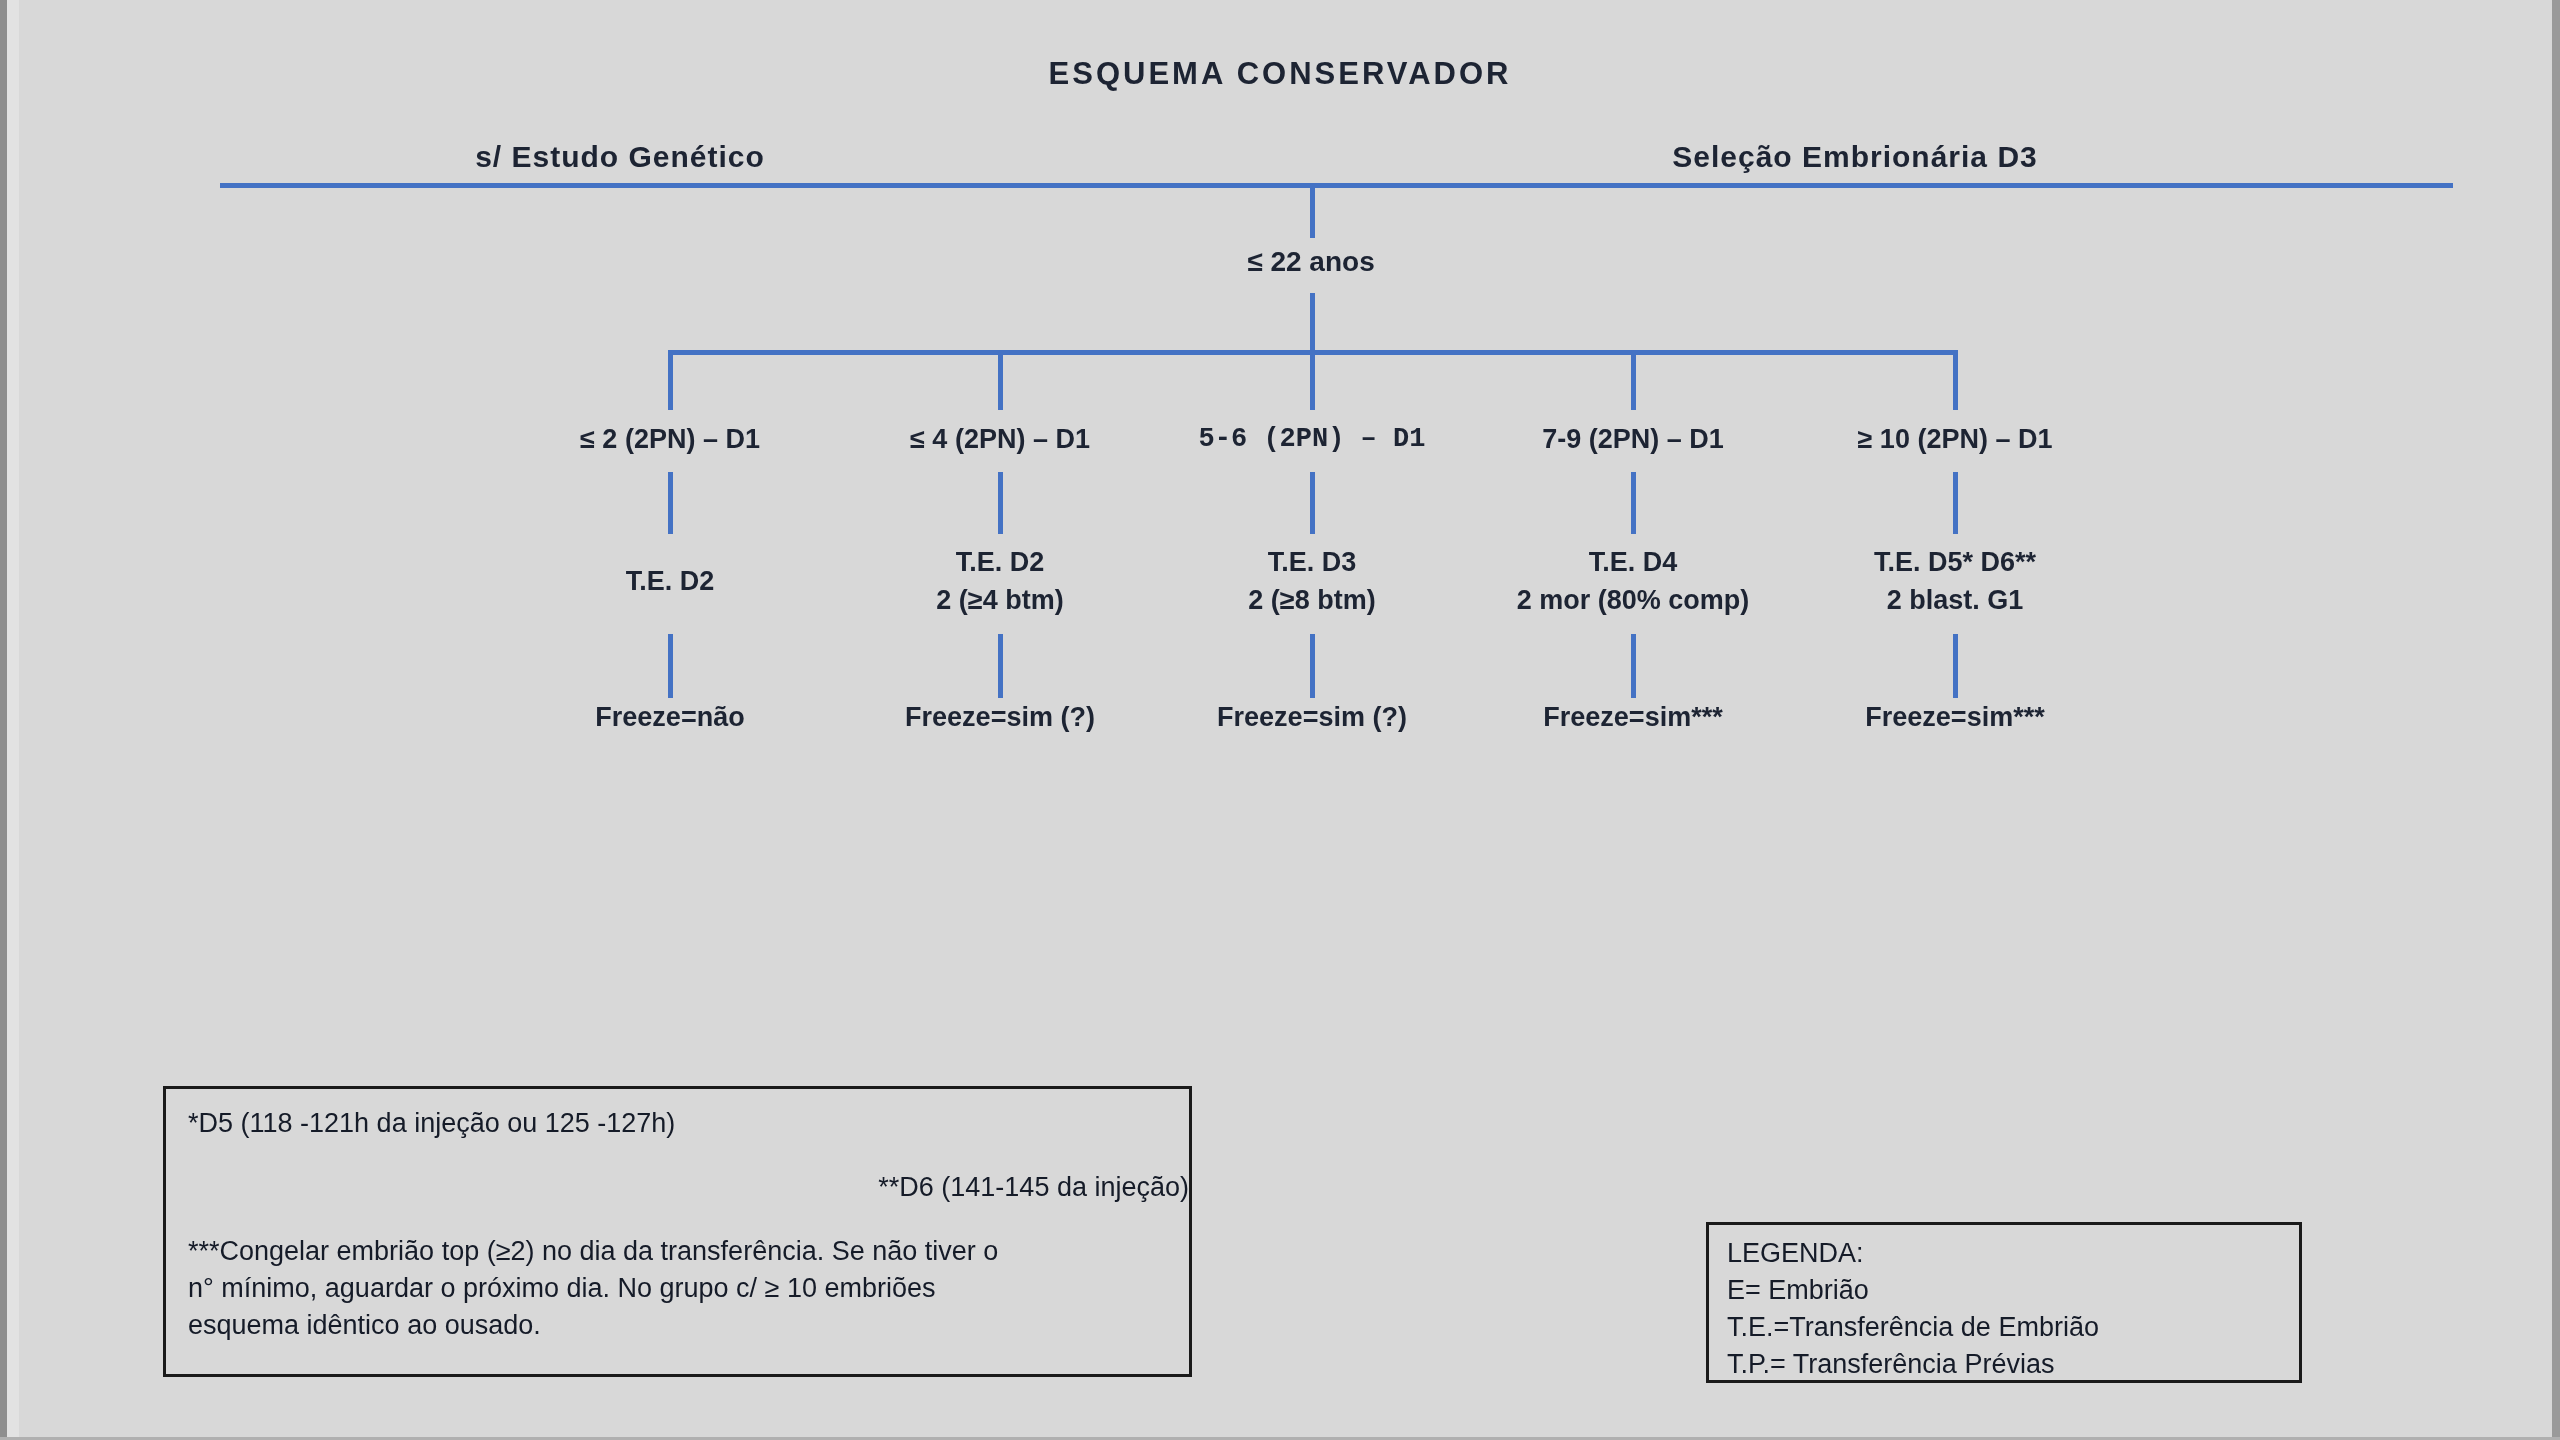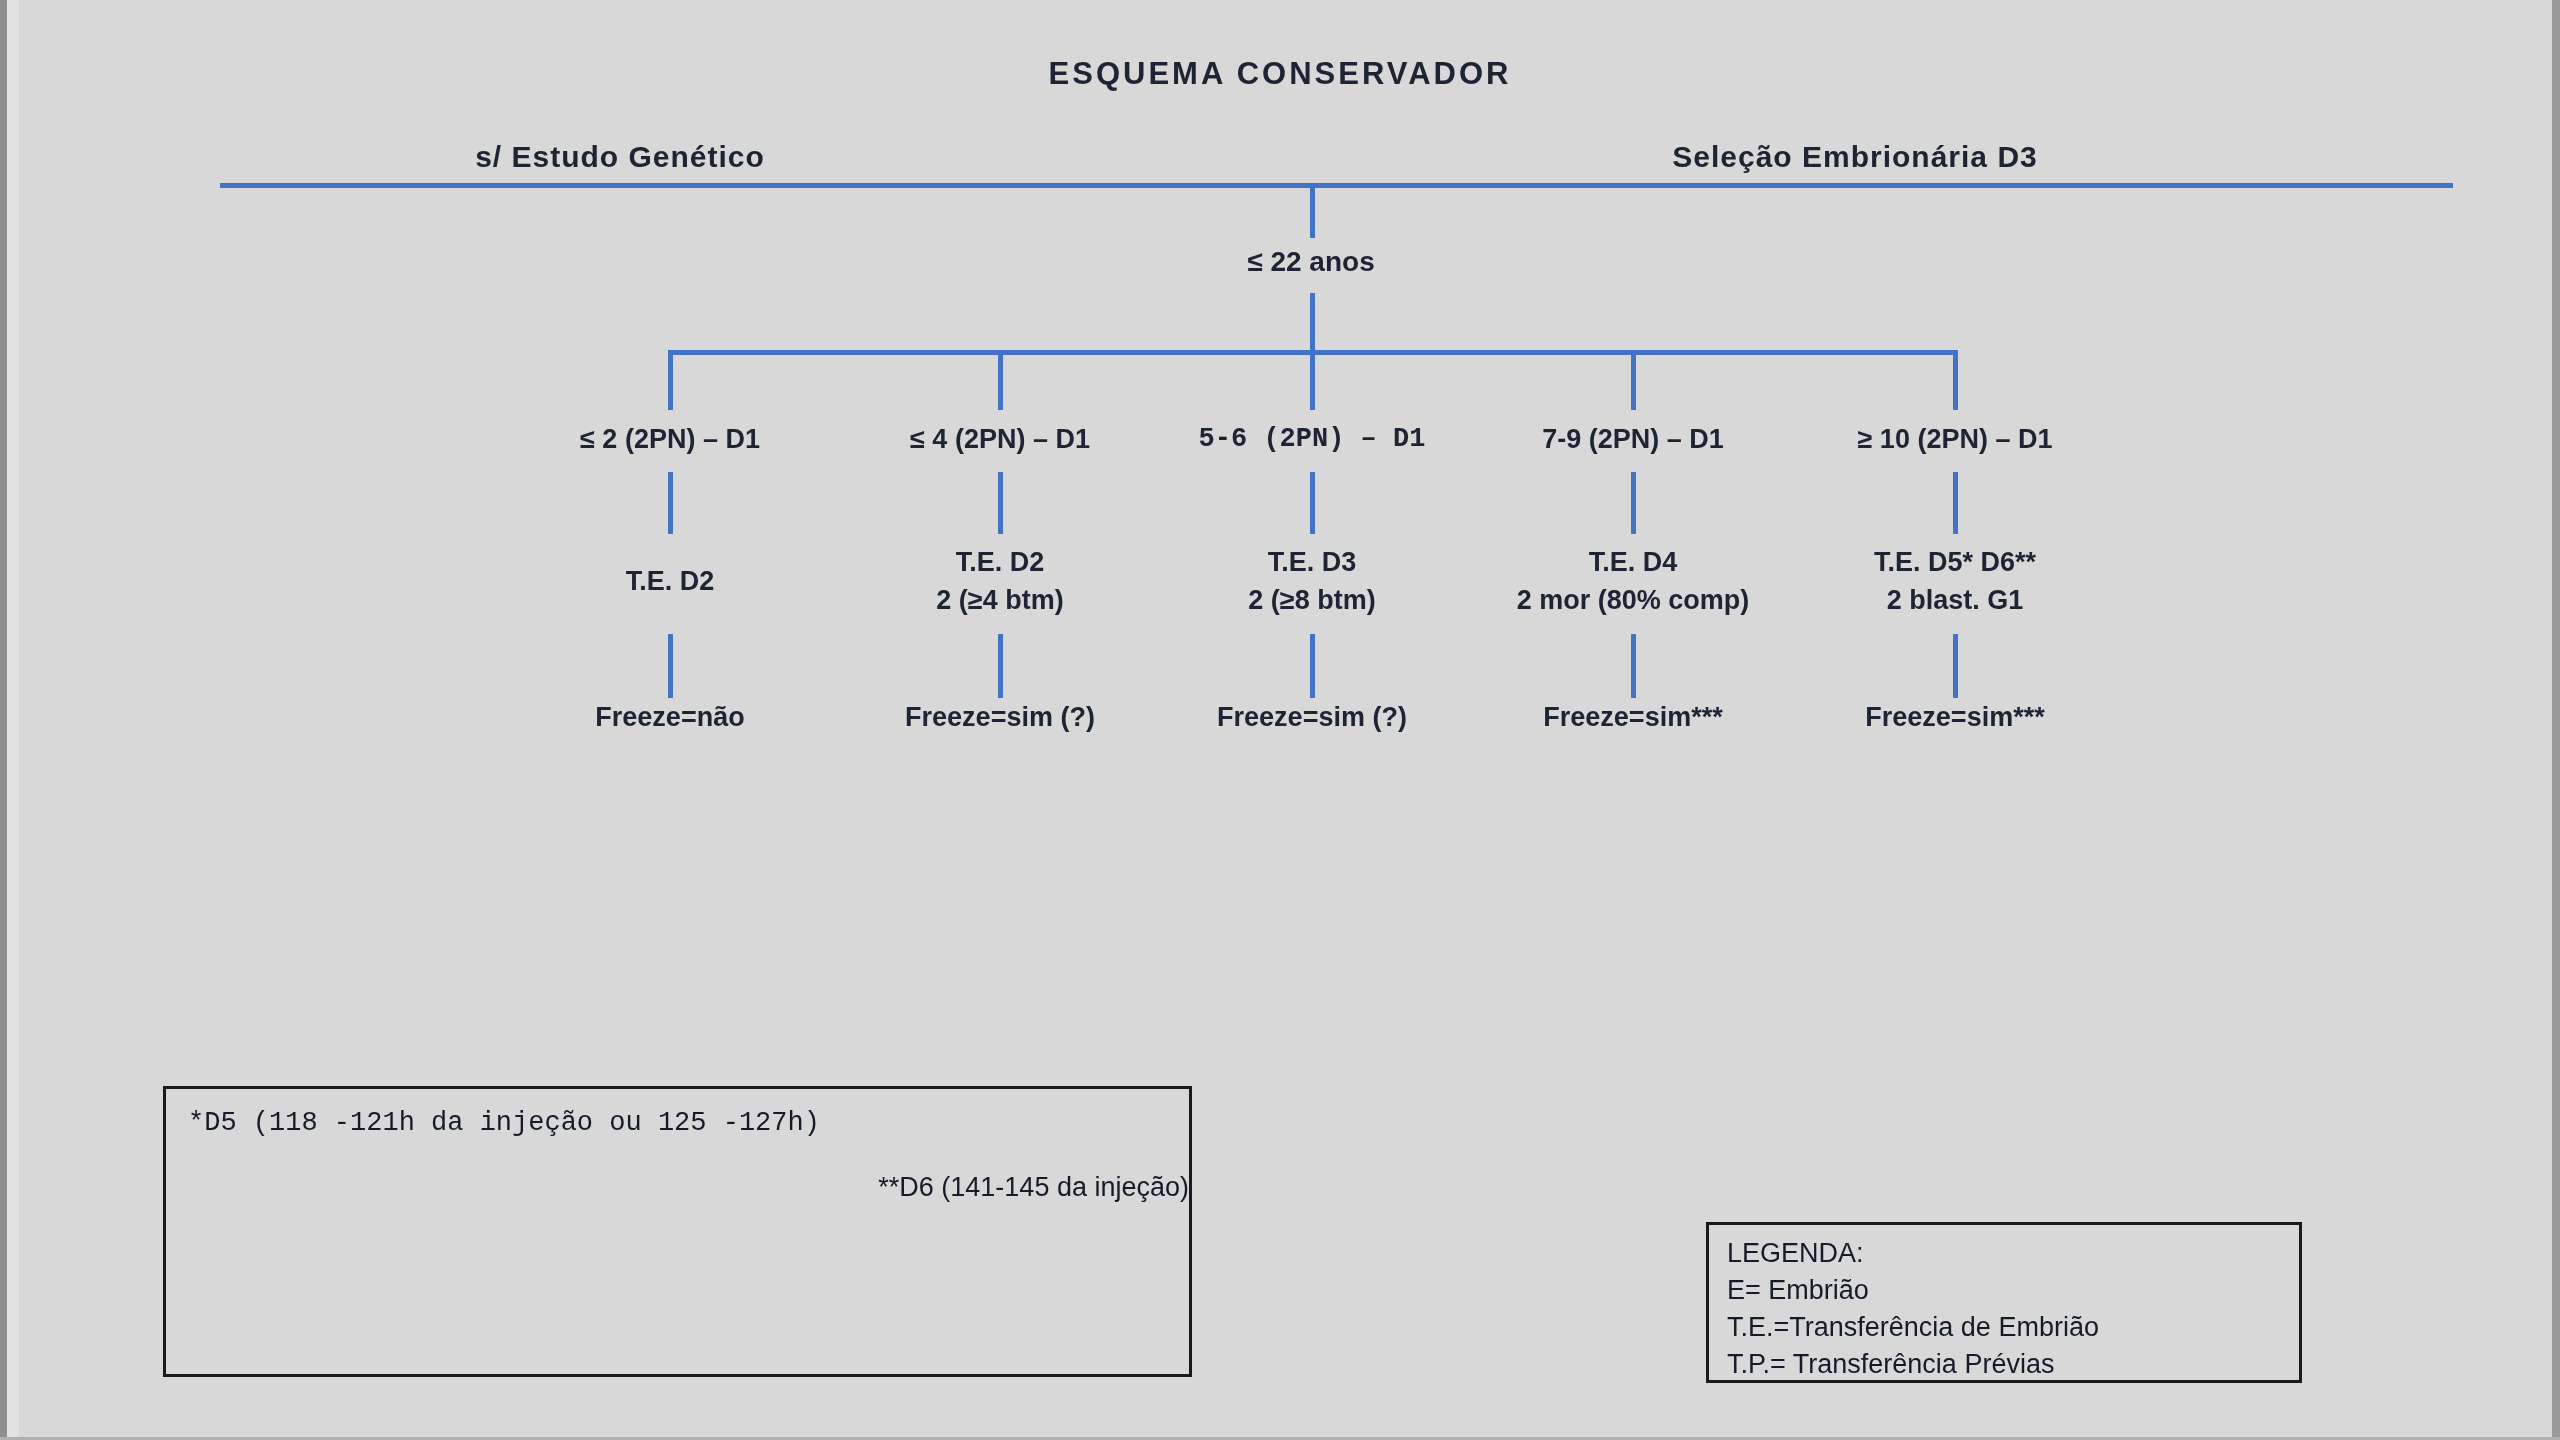--- a/index.html
+++ b/index.html
@@ -43,21 +43,21 @@
   .te-line{font-size:27px;font-weight:700;line-height:38px;white-space:nowrap;}
   .te-line:empty{display:none;}
   .freeze-label{top:702px;width:360px;}
 
   .note-box{
     position:absolute;left:163px;top:1086px;width:1029px;height:291px;
     border:3px solid #1a1a1a;box-sizing:border-box;
     background:transparent;
   }
   .note-line{font-size:27px;font-weight:400;color:#151b28;margin:0 0 0 22px;line-height:37px;}
-  .nl1{margin-top:16px;font-family:Liberation Mono, monospace;}
+  .nl1{margin-top:16px;}
   .nl2{margin-top:27px;text-align:right;}
   .nl3{margin-top:27px;width:830px;}
   .nl4{margin-top:24px;}
 
   .legend-box{
     position:absolute;left:1706px;top:1222px;width:596px;height:161px;
     border:3px solid #1a1a1a;box-sizing:border-box;
     padding:10px 0 0 18px;
   }
   .legend-line{font-size:27px;font-weight:400;color:#151b28;line-height:37px;white-space:nowrap;}
@@ -129,20 +129,21 @@
 <div class="te-block" style="left:1765px;">
   <div class="te-line">T.E. D5* D6**</div>
   <div class="te-line">2 blast. G1</div>
 </div>
 <div class="vline" style="left:1953px;top:634px;height:64px;"></div>
 <div class="node freeze-label" style="left:1775px;">Freeze=sim***</div>
 
 <div class="note-box">
   <div class="note-line nl1">*D5 (118 -121h da injeção ou 125 -127h)</div>
   <div class="note-line nl2">**D6 (141-145 da injeção)</div>
+  <div class="note-line nl3">***Congelar embrião top (≥2) no dia da transferência. Se não tiver o n° mínimo, aguardar o próximo dia. No grupo c/ ≥ 10 embriões esquema idêntico ao ousado.</div>
 </div>
 
 <div class="legend-box">
   <div class="legend-line">LEGENDA:</div>
   <div class="legend-line">E= Embrião</div>
   <div class="legend-line">T.E.=Transferência de Embrião</div>
   <div class="legend-line">T.P.= Transferência Prévias</div>
 </div>
 
 </body></html>

